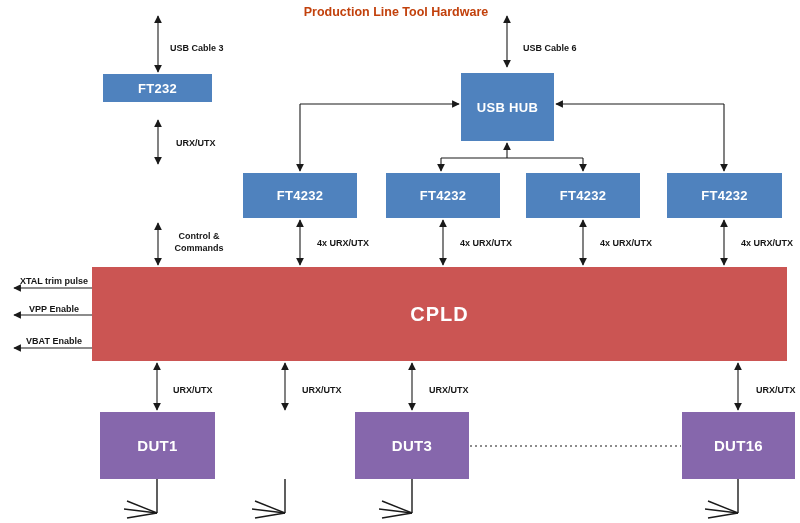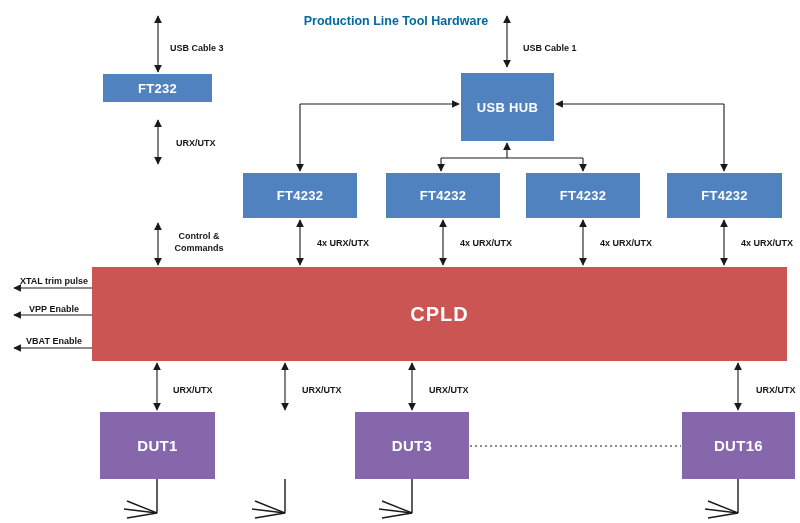--- a/index.html
+++ b/index.html
@@ -30,22 +30,22 @@
   .fs14{font-size:14px;}
   .fs15{font-size:15px;}
   .fs20{font-size:20px;letter-spacing:1px;}
   .lbl{
     position:absolute;
     font-size:9px;font-weight:bold;color:#161616;
     white-space:pre-line;line-height:12px;
   }
   .lbl.center{text-align:center;}
   .title{
-    position:absolute;left:296px;top:14px;width:200px;
-    text-align:center;font-size:12.5px;font-weight:bold;color:#0369a1;
+    position:absolute;left:296px;top:5px;width:200px;
+    text-align:center;font-size:12.5px;font-weight:bold;color:#c2410c;
   }
 </style>
 </head>
 <body>
 
 <div class="canvas">
 
   <svg class="wires" viewBox="0 0 800 523">
     <defs>
       <marker id="ah" viewBox="0 0 10 10" refX="9" refY="5" markerWidth="9" markerHeight="7" orient="auto-start-reverse">
@@ -152,21 +152,21 @@
   <div class="box blue fs13" style="left:526px;top:173px;width:114px;height:45px;">FT4232</div>
   <div class="box blue fs13" style="left:667px;top:173px;width:115px;height:45px;">FT4232</div>
 
   <div class="box red fs20" style="left:92px;top:267px;width:695px;height:94px;">CPLD</div>
 
   <div class="box purple fs15" style="left:100px;top:412px;width:115px;height:67px;">DUT1</div>
   <div class="box purple fs15" style="left:355px;top:412px;width:114px;height:67px;">DUT3</div>
   <div class="box purple fs15" style="left:682px;top:412px;width:113px;height:67px;">DUT16</div>
 
   <div class="lbl" style="left:170px;top:42px;">USB Cable 3</div>
-  <div class="lbl" style="left:523px;top:42px;">USB Cable 1</div>
+  <div class="lbl" style="left:523px;top:42px;">USB Cable 6</div>
   <div class="lbl" style="left:176px;top:137px;">URX/UTX</div>
   <div class="lbl center" style="left:167px;top:230px;width:64px;">Control &amp;
 Commands</div>
 
   <div class="lbl" style="left:317px;top:237px;">4x URX/UTX</div>
   <div class="lbl" style="left:460px;top:237px;">4x URX/UTX</div>
   <div class="lbl" style="left:600px;top:237px;">4x URX/UTX</div>
   <div class="lbl" style="left:741px;top:237px;">4x URX/UTX</div>
 
   <div class="lbl" style="left:173px;top:384px;">URX/UTX</div>

